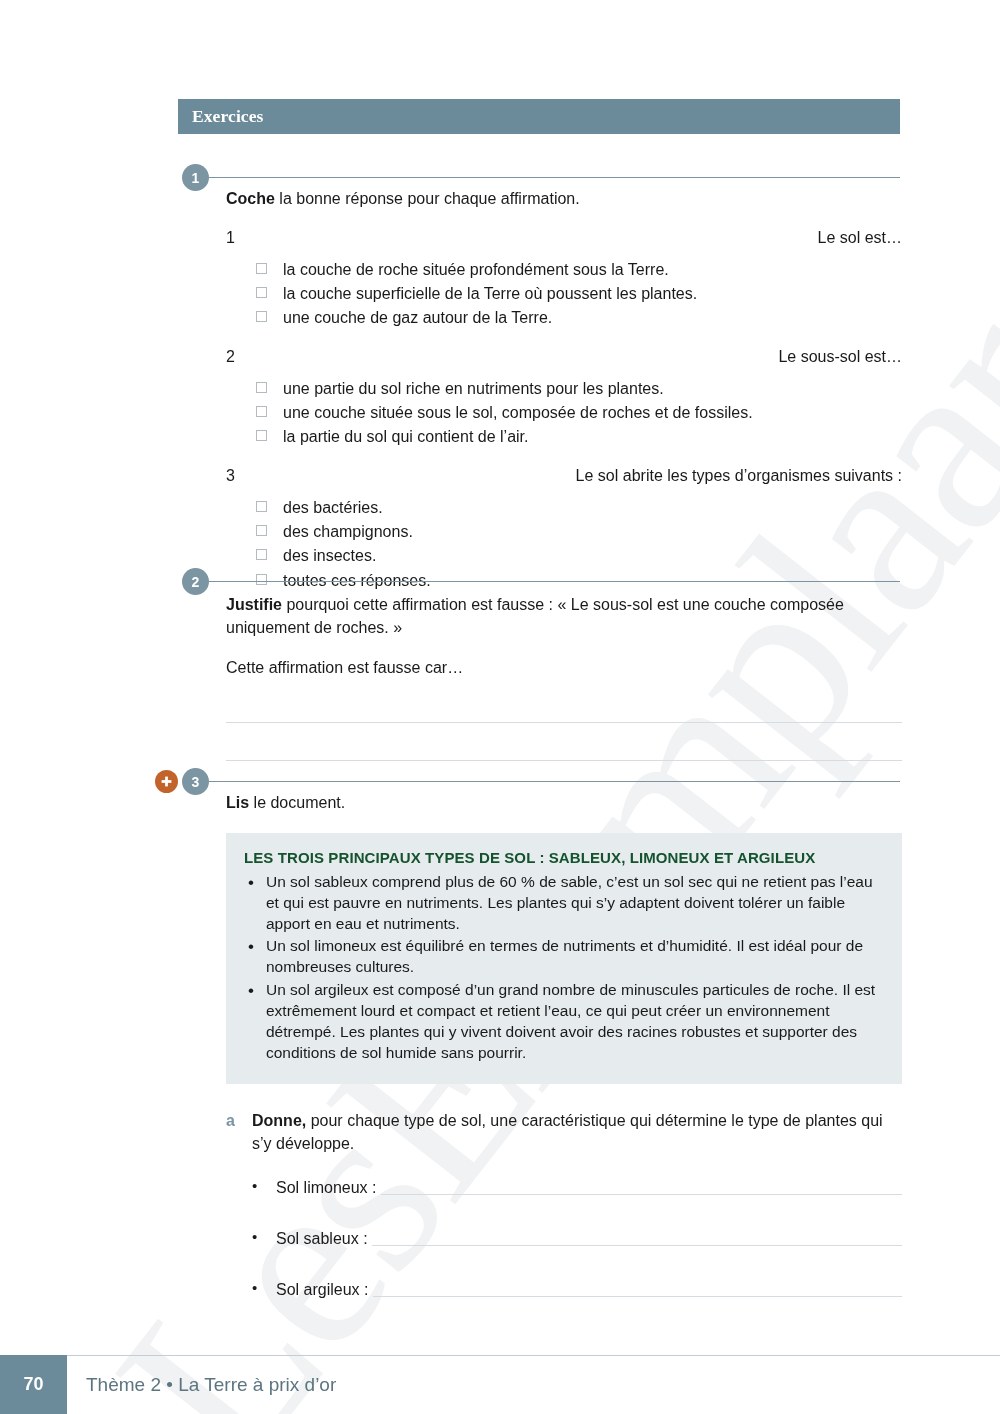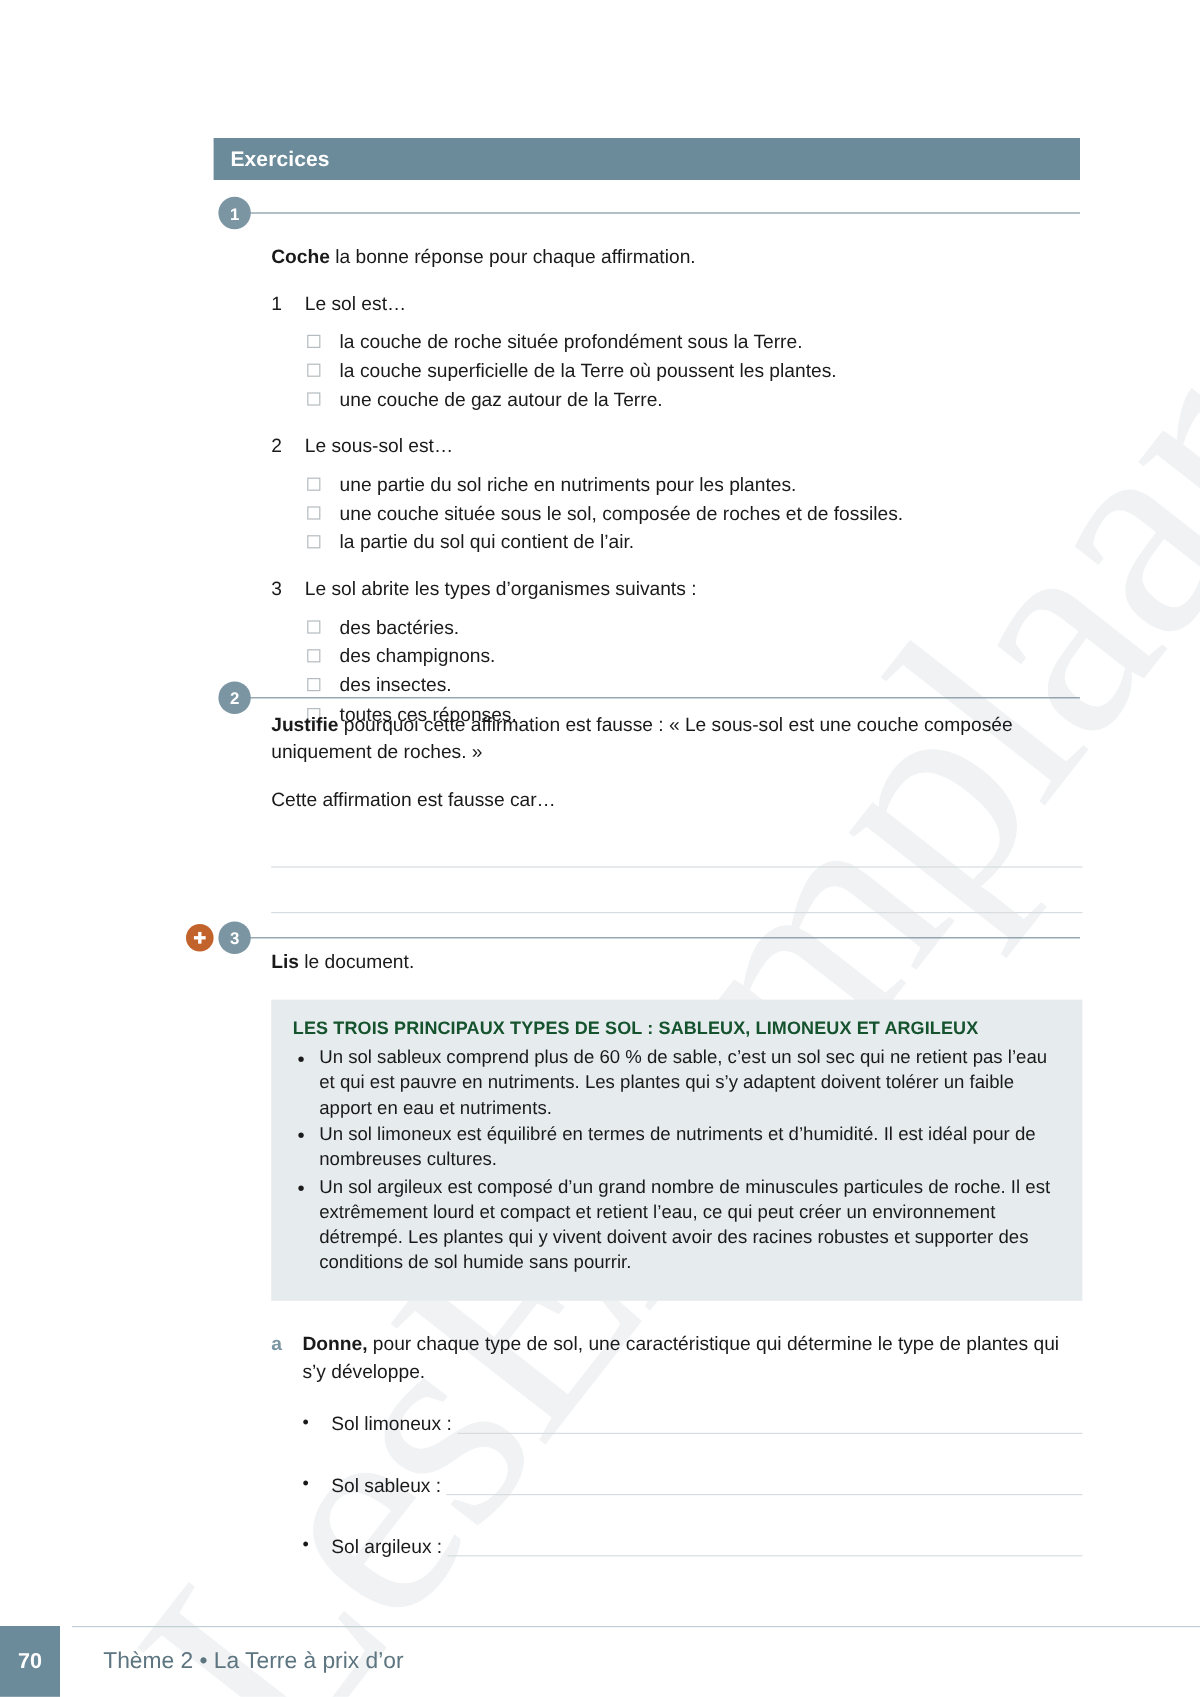--- a/index.html
+++ b/index.html
@@ -41,27 +41,28 @@
   #page {
     position: absolute;
     inset: 0;
     z-index: 2;
   }
 
   
   .section-bar {
     position: absolute;
     left: 178px;
-    top: 115px;
+    top: 99px;
     width: 722px;
     height: 35px;
     background: #6b8a9a;
     display: flex;
     align-items: center;
     padding-left: 14px;
+    font-family: Liberation Serif, serif;
   }
   .section-bar-title {
     color: #ffffff;
     font-size: 17.5px;
     font-weight: bold;
     letter-spacing: 0.1px;
   }
 
   
   .exercise {
@@ -130,21 +131,21 @@
   .q-head {
     display: flex;
     font-size: 16px;
     line-height: 1.4;
   }
   .q-num {
     width: 28px;
     flex: 0 0 28px;
     color: #1a1a1a;
   }
-  .q-text { flex: 1; }
+  .q-text { flex: 1; text-align: right; }
 
   .opt-list {
     margin-top: 9px;
     padding-left: 30px;
   }
   .opt-row {
     display: flex;
     align-items: flex-start;
     font-size: 16px;
     line-height: 1.45;
@@ -250,21 +251,21 @@
     left: 60px;
     right: 0;
     top: 0;
     height: 1px;
     background: #c3ced4;
   }
   #footer-pagebox {
     position: absolute;
     left: 0;
     top: 0;
-    width: 50px;
+    width: 67px;
     height: 59px;
     background: #6b8a9a;
     color: #ffffff;
     display: flex;
     align-items: center;
     justify-content: center;
     font-size: 18px;
     font-weight: bold;
   }
   #footer-text {
@@ -287,21 +288,21 @@
   <div class="section-bar">
     <span class="section-bar-title">Exercices</span>
   </div>
 
   <div class="exercise" style="top:164px;">
     <div class="ex-rule-row">
       <div class="ex-rule"></div>
       <div class="ex-badge">1</div>
     </div>
 
-    <div class="ex-body" style="top:24px;margin-top:16px;">
+    <div class="ex-body" style="top:24px;">
       <div class="instruction">
         <b>Coche</b><span> la bonne réponse pour chaque affirmation.</span>
       </div>
 
       <div class="q-item">
         <div class="q-head">
           <span class="q-num">1</span>
           <span class="q-text">Le sol est…</span>
         </div>
         <div class="opt-list">

